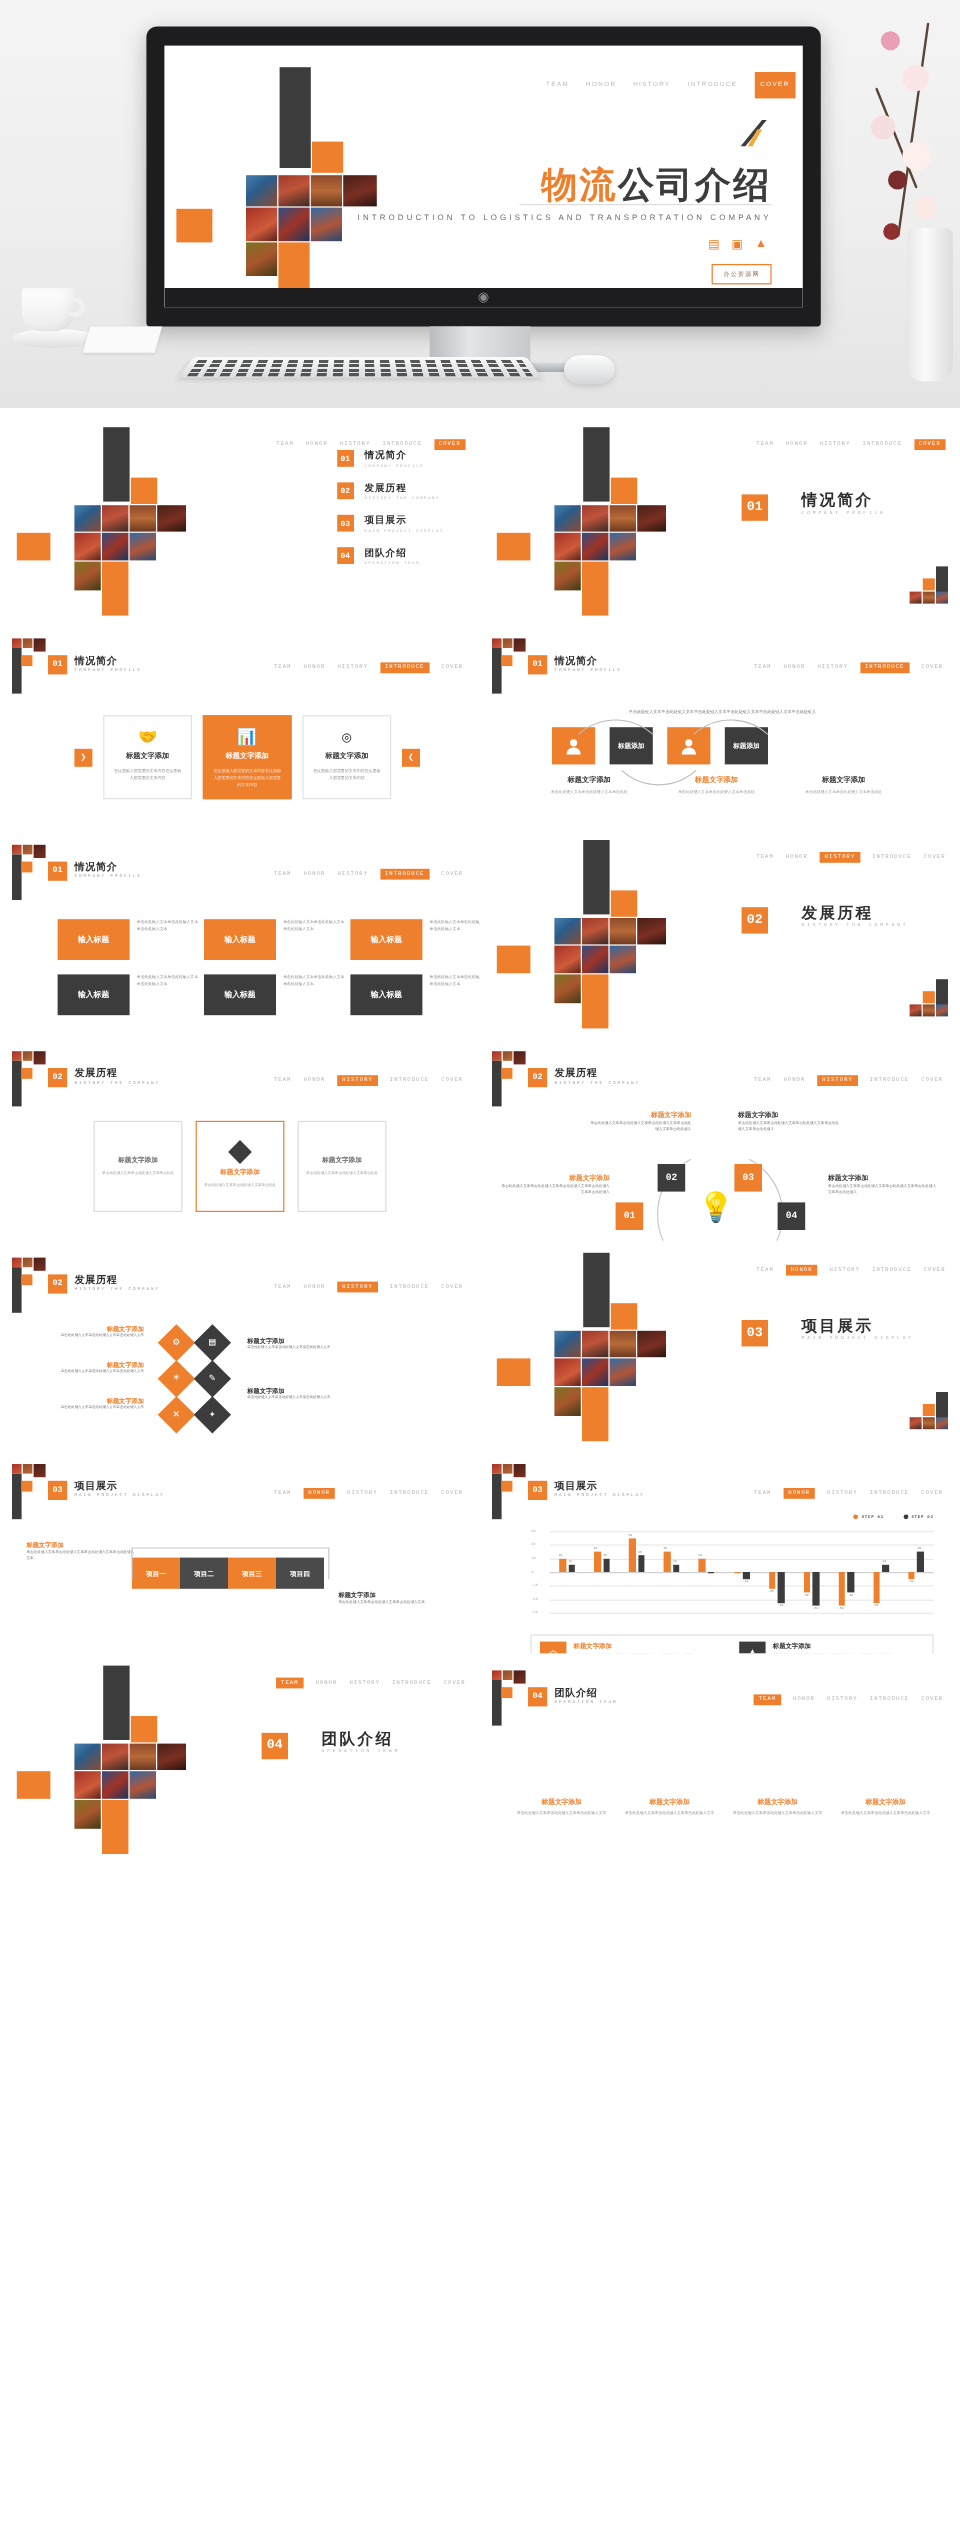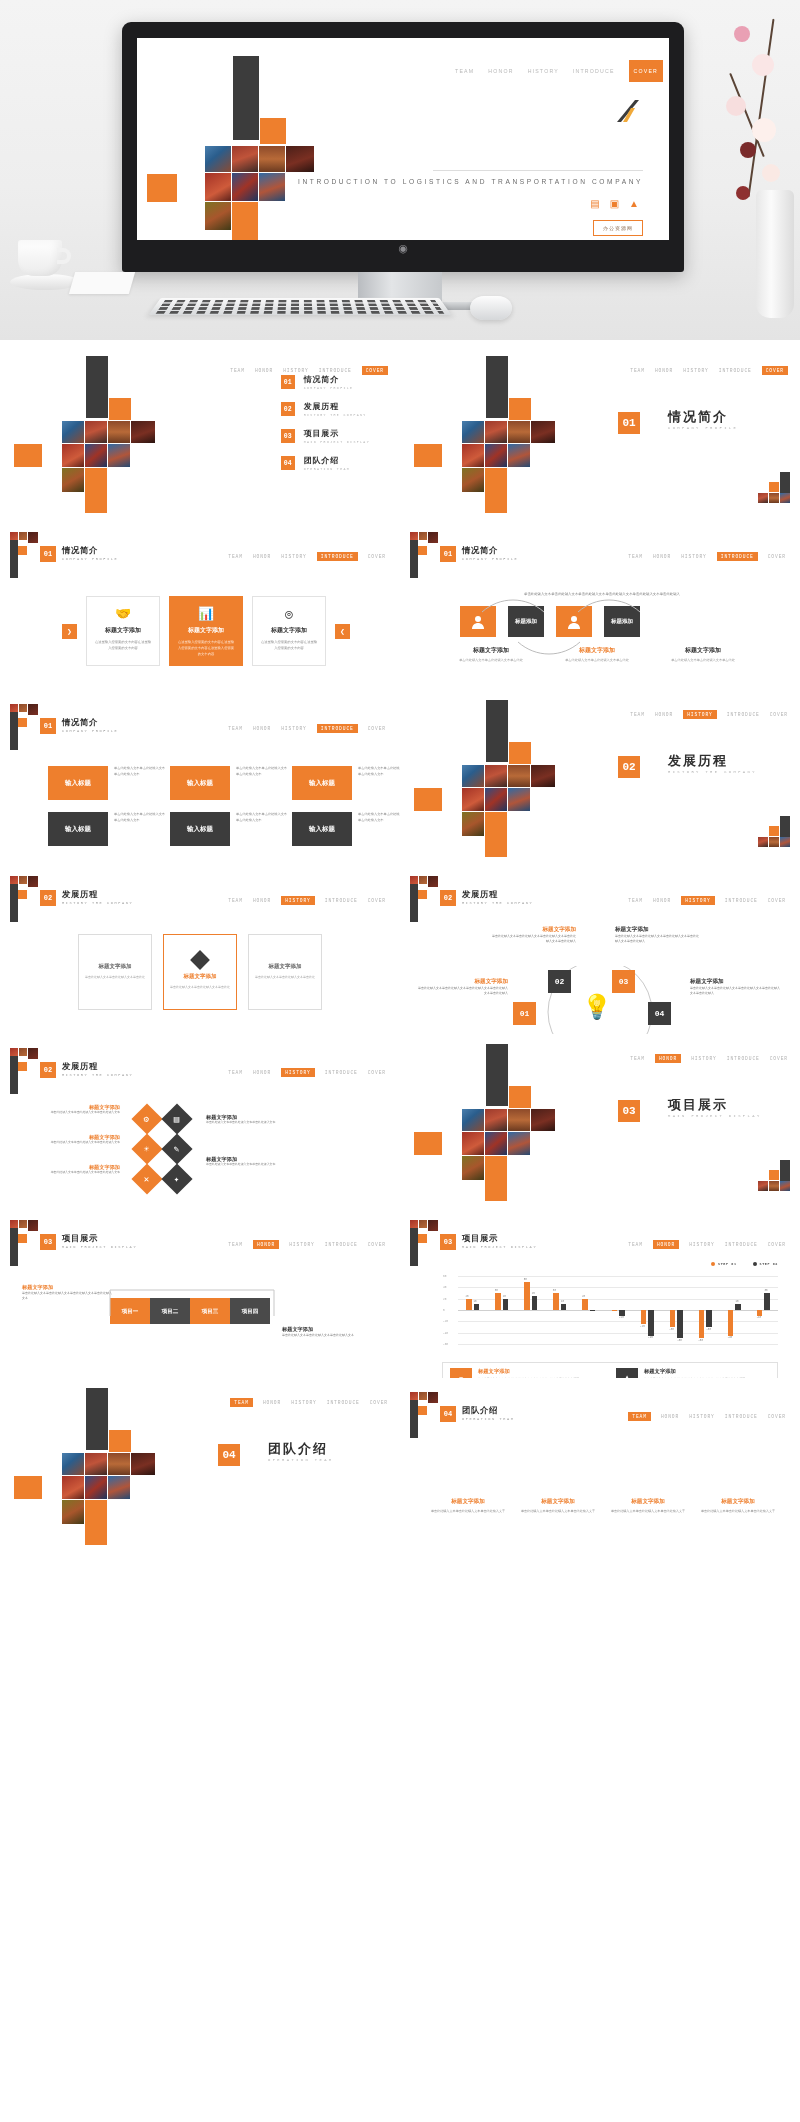--- a/index.html
+++ b/index.html
@@ -234,20 +234,23 @@
             <span class="nav-cover">COVER</span>
           </div>
 
           <div class="cv-logo">
             <svg width="24" height="22" viewBox="0 0 24 22">
               <polygon points="20,0 24,0 6,22 2,22" fill="#3c3c3c"></polygon>
               <polygon points="16,8 20,8 12,22 8,22" fill="#f0a93a"></polygon>
             </svg>
           </div>
 
+          <div class="cv-title">
+            <span style="color:#ee7f2d;">物流</span><span style="color:#3c3c3c;">公司介绍</span>
+          </div>
           <div class="cv-rule"></div>
           <div class="cv-sub">INTRODUCTION TO LOGISTICS AND TRANSPORTATION COMPANY</div>
           <div class="cv-icons">
             <span>▤</span>
             <span>▣</span>
             <span>▲</span>
           </div>
           <div class="cv-btn">办公资源网</div>
         </div>
         <div class="imac-chin">

